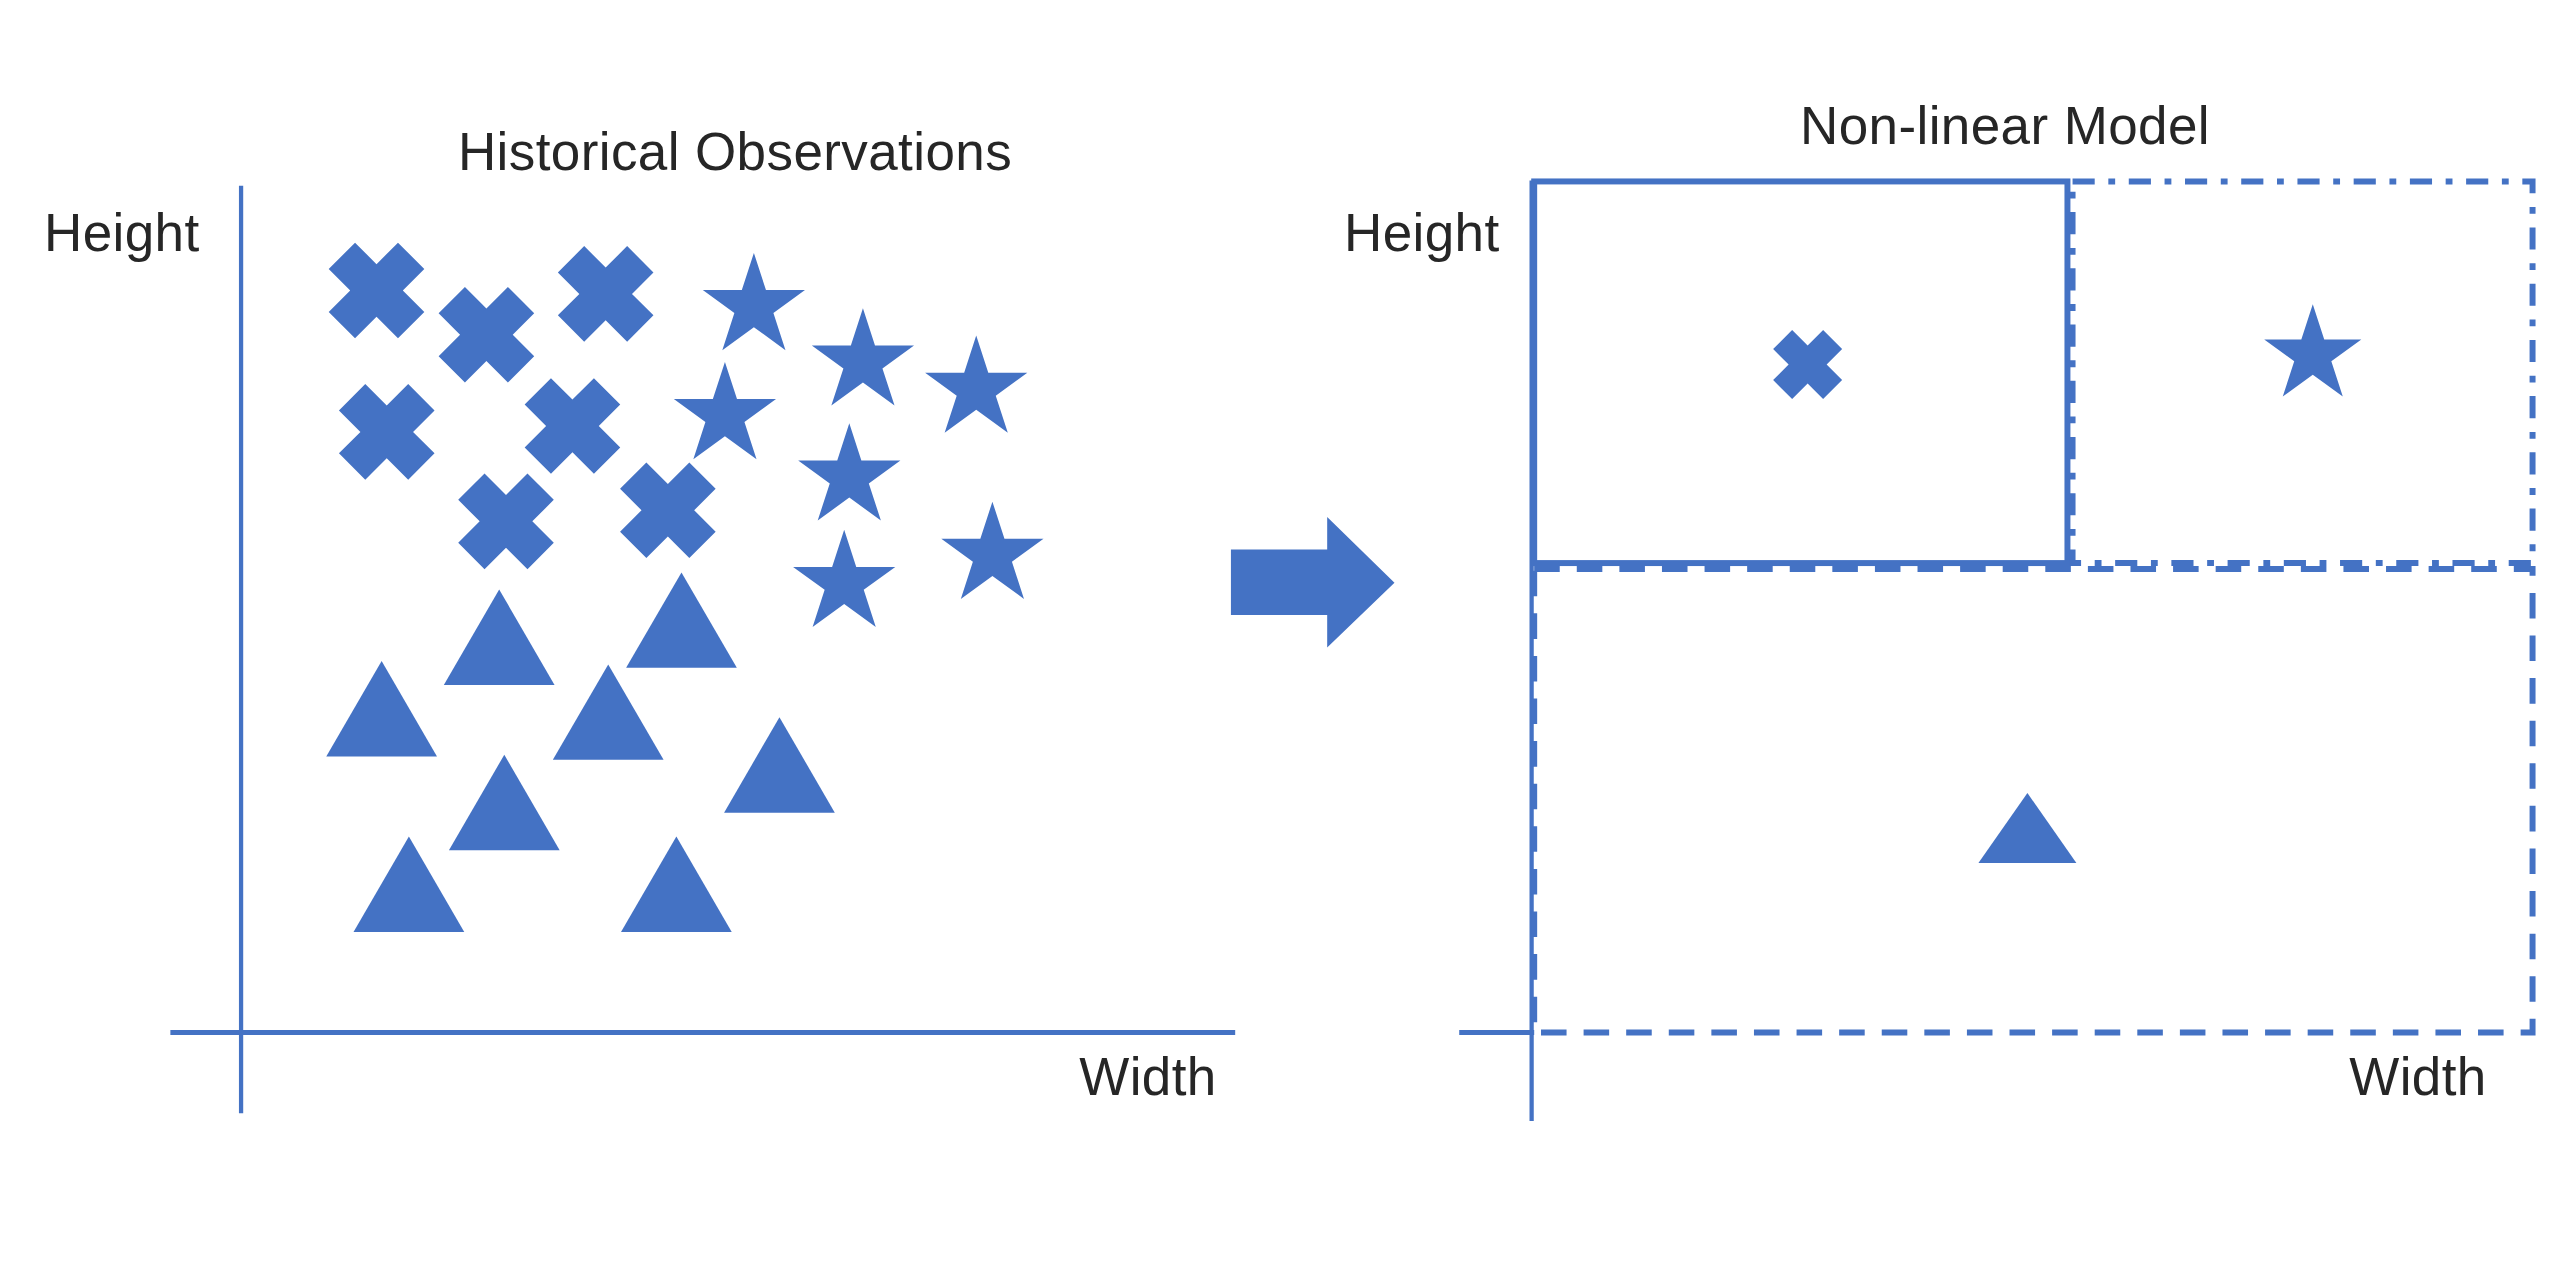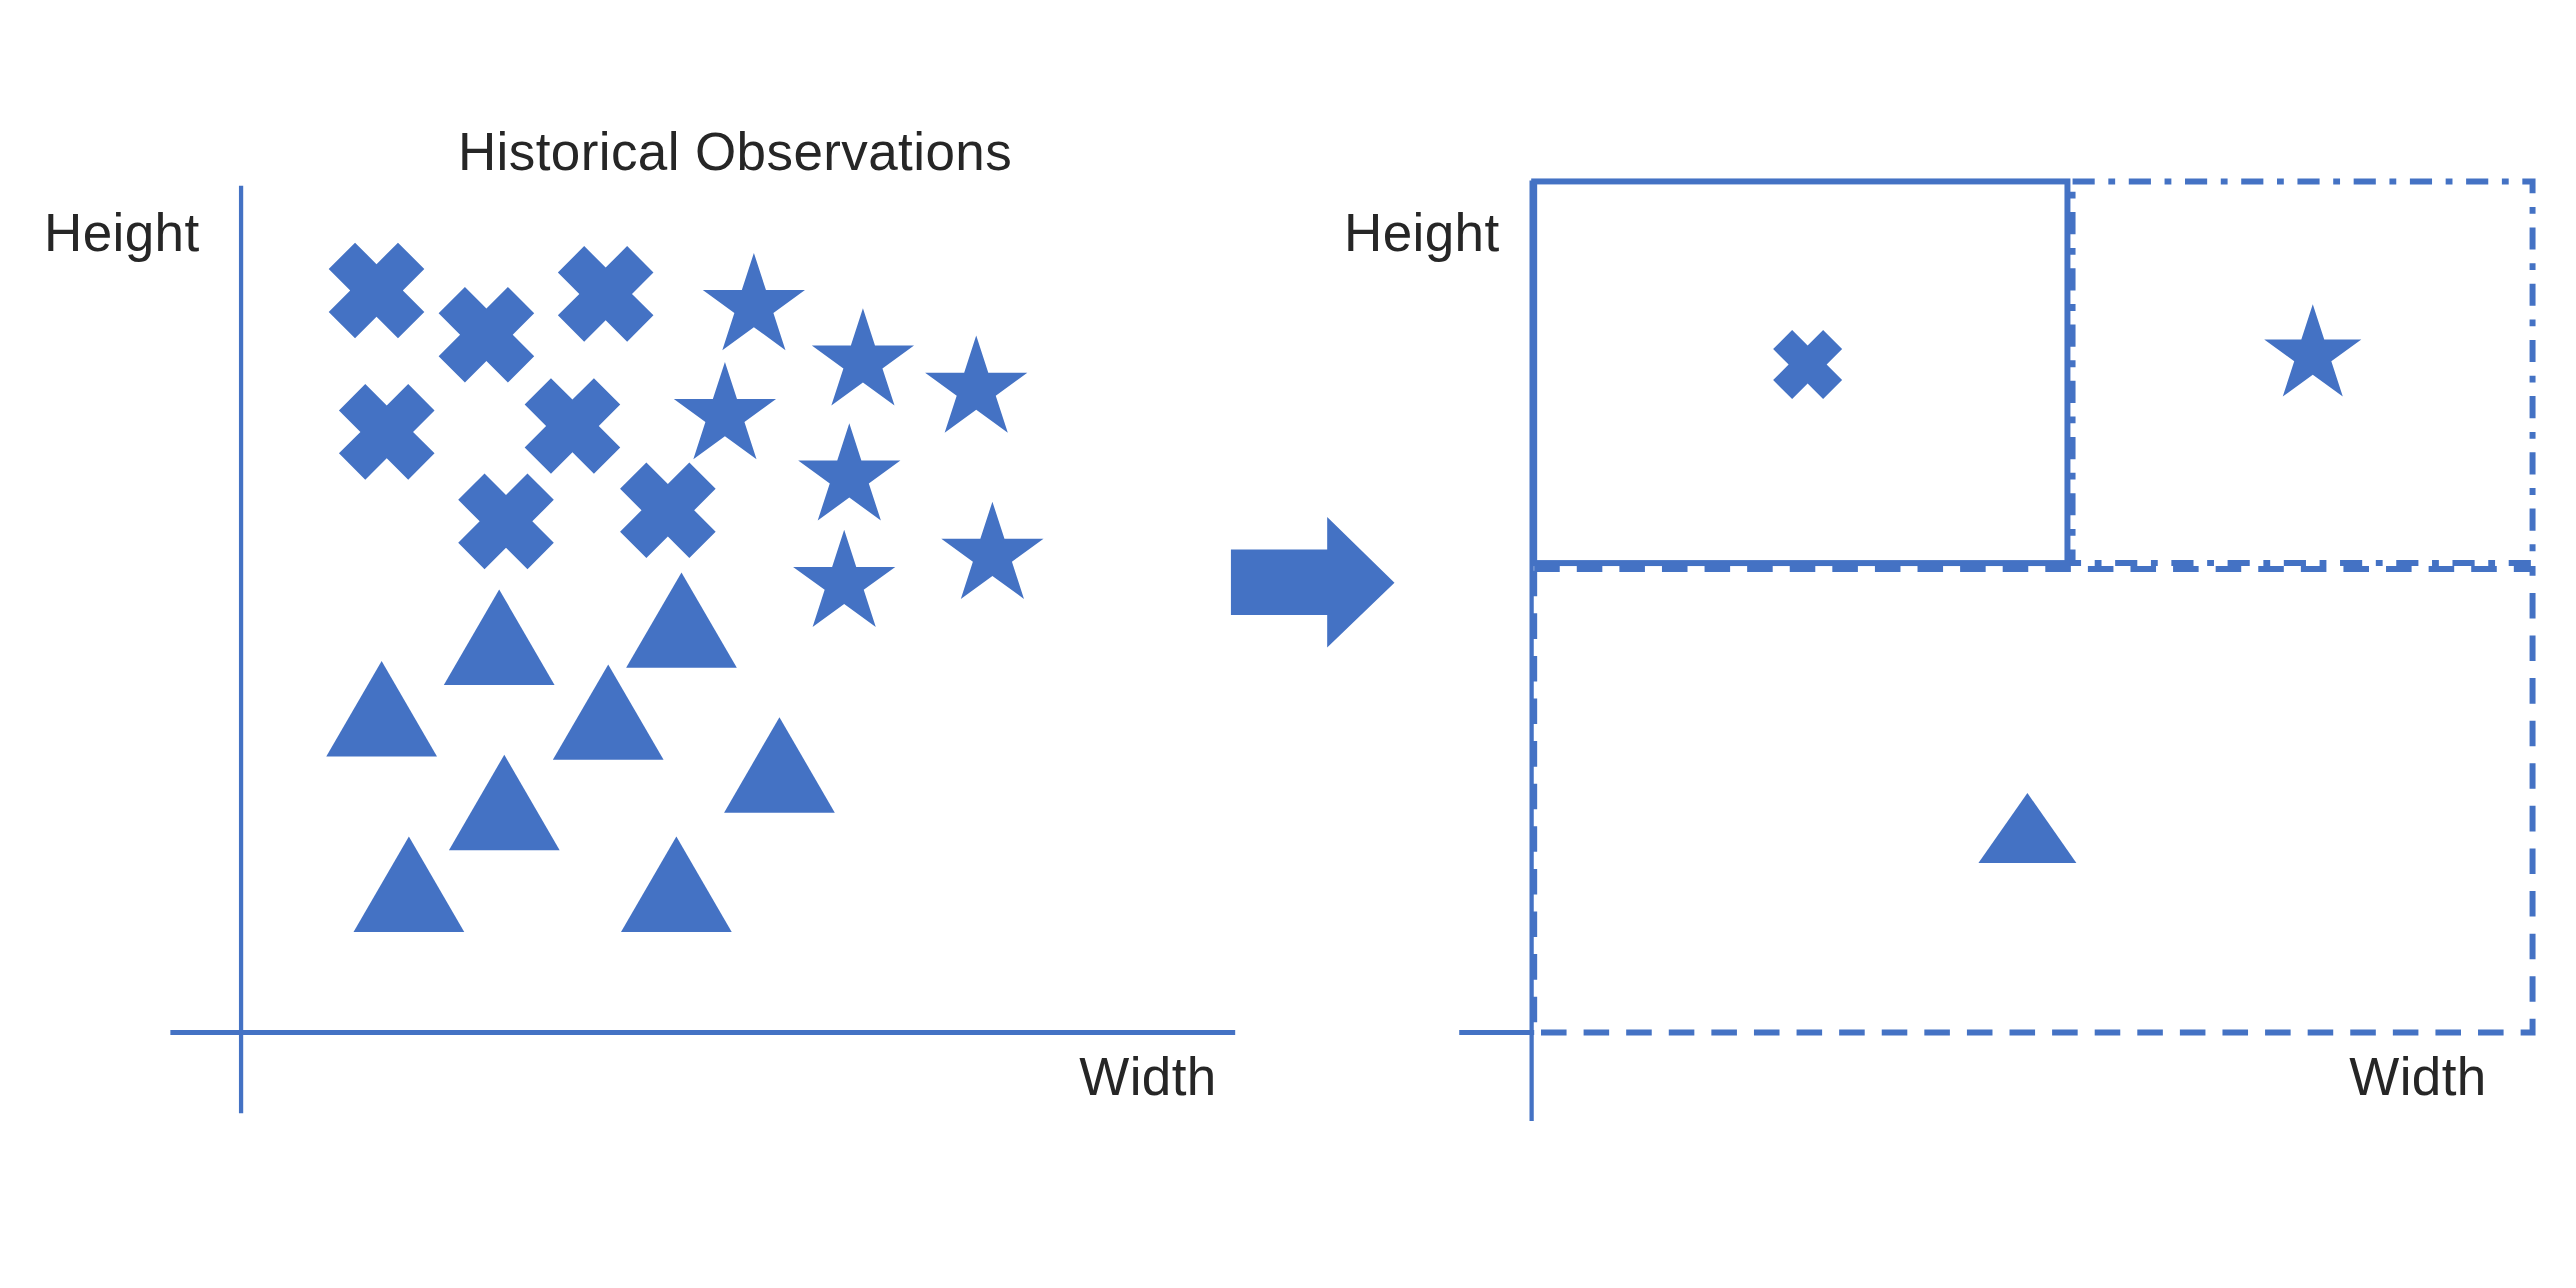--- a/index.html
+++ b/index.html
@@ -47,16 +47,17 @@
       <rect x="2433" y="213" width="540" height="448" fill="none" stroke="#4472C4" stroke-width="7" stroke-dasharray="26 16 8 16"></rect>
       <polygon points="2715,357.0702 2728.4542401,398.4816918 2771.9932398,398.4816918 2736.77249634,424.0717164 2750.22673644,465.4832082 2715,439.8931836 2679.77326356,465.4832082 2693.22750366,424.0717164 2658.0067602,398.4816918 2701.5457599,398.4816918" fill="#4472C4"></polygon>
       <rect x="1801" y="668" width="1172" height="544" fill="none" stroke="#4472C4" stroke-width="7" stroke-dasharray="30 20"></rect>
       <polygon points="2380,931 2437.5,1013 2322.5,1013" fill="#4472C4"></polygon>
     </svg>
 
   <div class="lbl centered" style="left:735px;top:123px">Historical Observations</div>
   <div class="lbl" style="left:44px;top:204px">Height</div>
   <div class="lbl centered" style="left:1148px;top:1048px">Width</div>
 
+  <div class="lbl centered" style="left:2005px;top:97px">Non-linear Model</div>
   <div class="lbl" style="left:1344px;top:204px">Height</div>
   <div class="lbl centered" style="left:2418px;top:1048px">Width</div>
 </div>
 
 
 </body></html>

